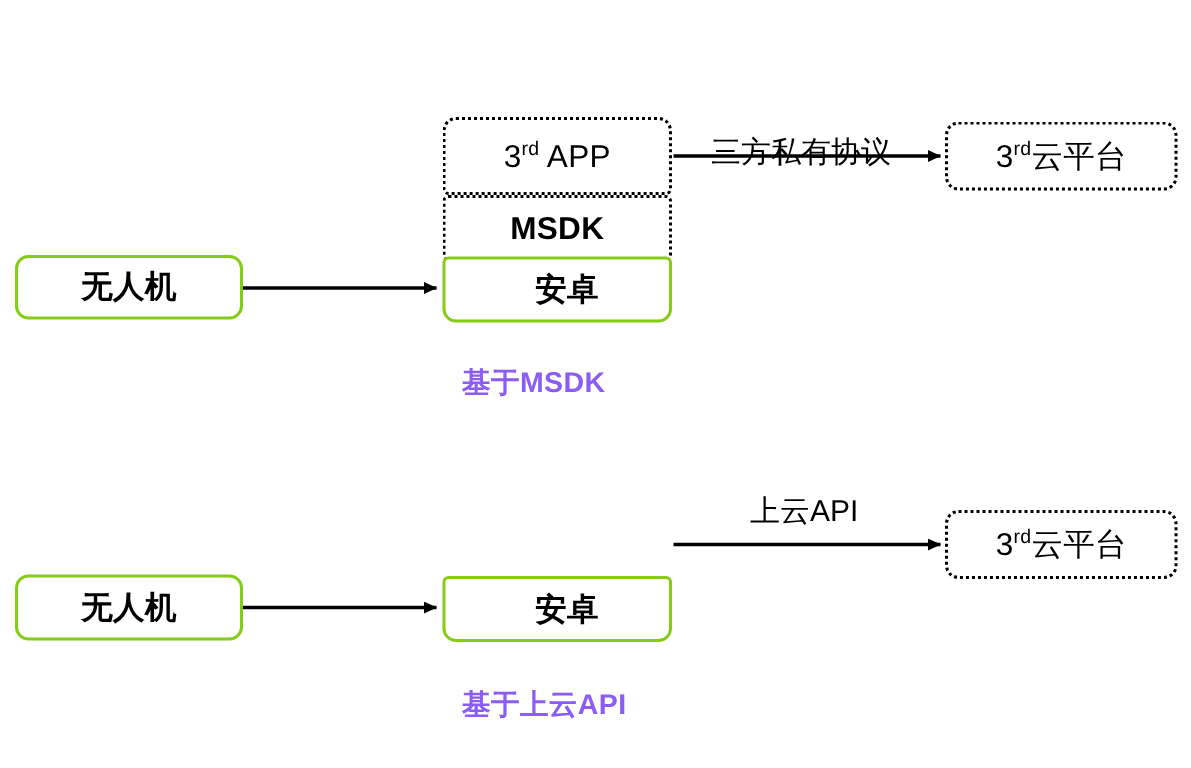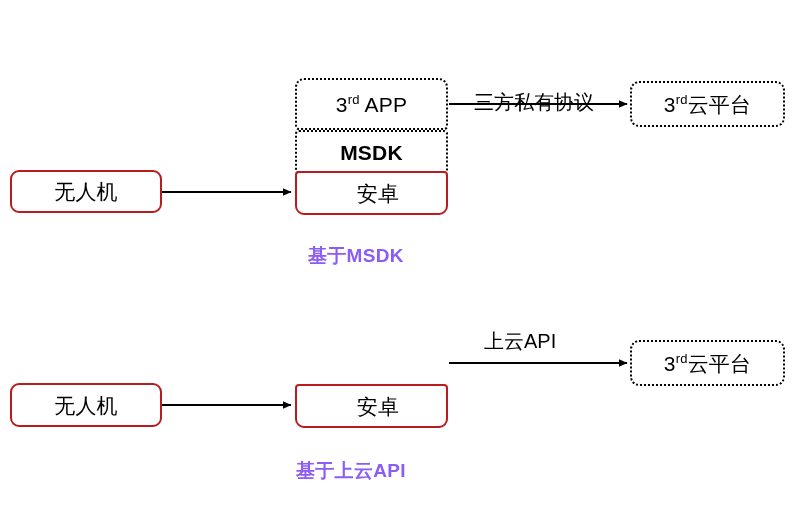--- a/index.html
+++ b/index.html
@@ -29,22 +29,23 @@
     align-items: center;
     justify-content: center;
     background: #ffffff;
     color: #000000;
     font-size: 21px;
     line-height: 1;
     white-space: nowrap;
     letter-spacing: 0.2px;
   }
   .solid-node {
-    border: 2px solid #b91c1c;
+    border: 2px solid #84cc16;
     border-radius: 9px;
+    font-weight: bold;
   }
   .dotted-node {
     border: 2px dotted #000000;
     border-radius: 9px;
   }
   
   .stack-top {
     border-radius: 9px 9px 4px 4px;
   }
   .stack-mid {
@@ -140,27 +141,27 @@
 
   <div class="node solid-node" style="left:10px; top:383px; width:152px; height:44px;">
     <span>无人机</span>
   </div>
 
 
   <div class="node solid-node stack-bottom" style="left:295px; top:384px; width:153px; height:44px;">
     <span>安卓</span>
   </div>
 
-  <div class="edge-label" style="left:484px; top:331px;">
+  <div class="edge-label" style="left:500px; top:331px;">
     <span>上云API</span>
   </div>
 
   <div class="node dotted-node" style="left:630px; top:340px; width:155px; height:46px;">
     <span>
       <span>3</span><span class="sup">rd</span><span>云平台</span>
     </span>
   </div>
 
-  <div class="caption" style="left:296px; top:461px;">
+  <div class="caption" style="left:308px; top:461px;">
     <span>基于上云API</span>
   </div>
 
 </div>
 
 </body></html>

